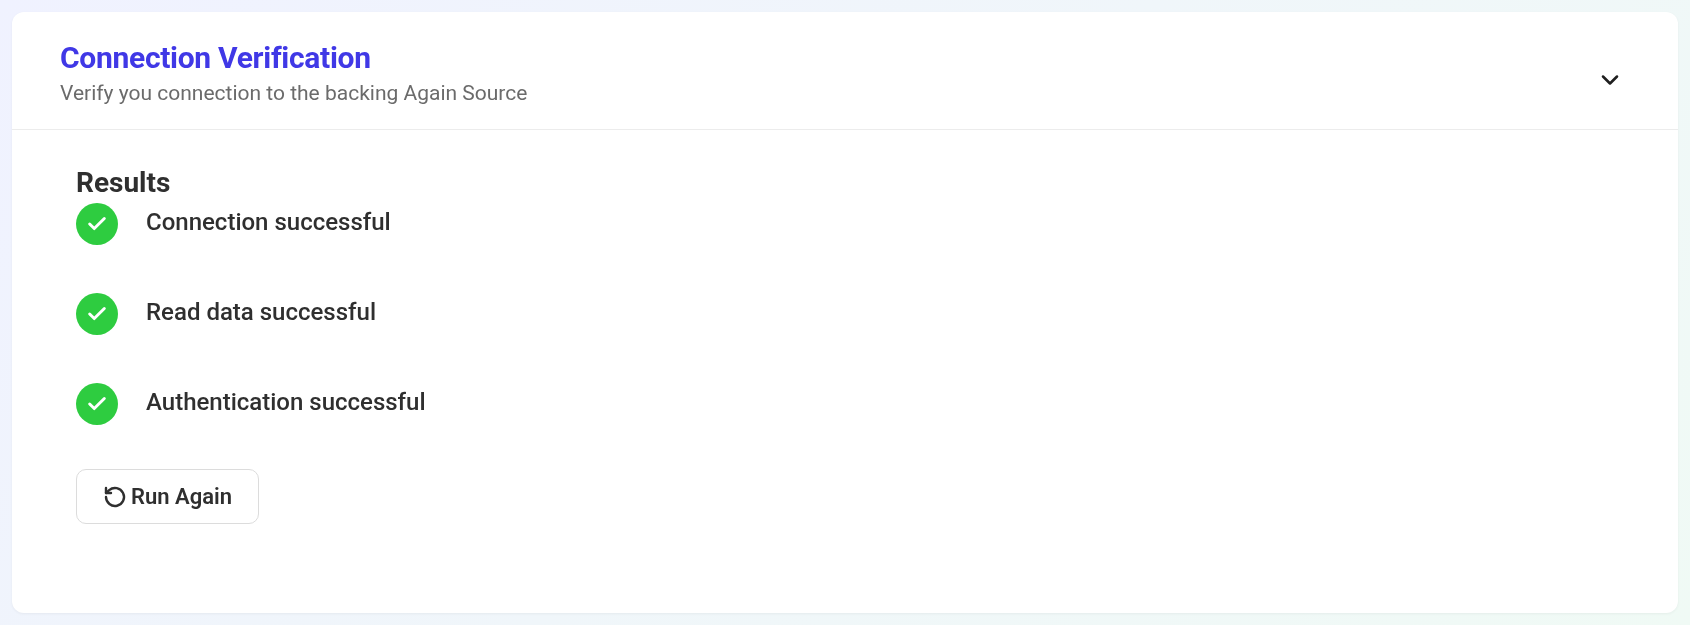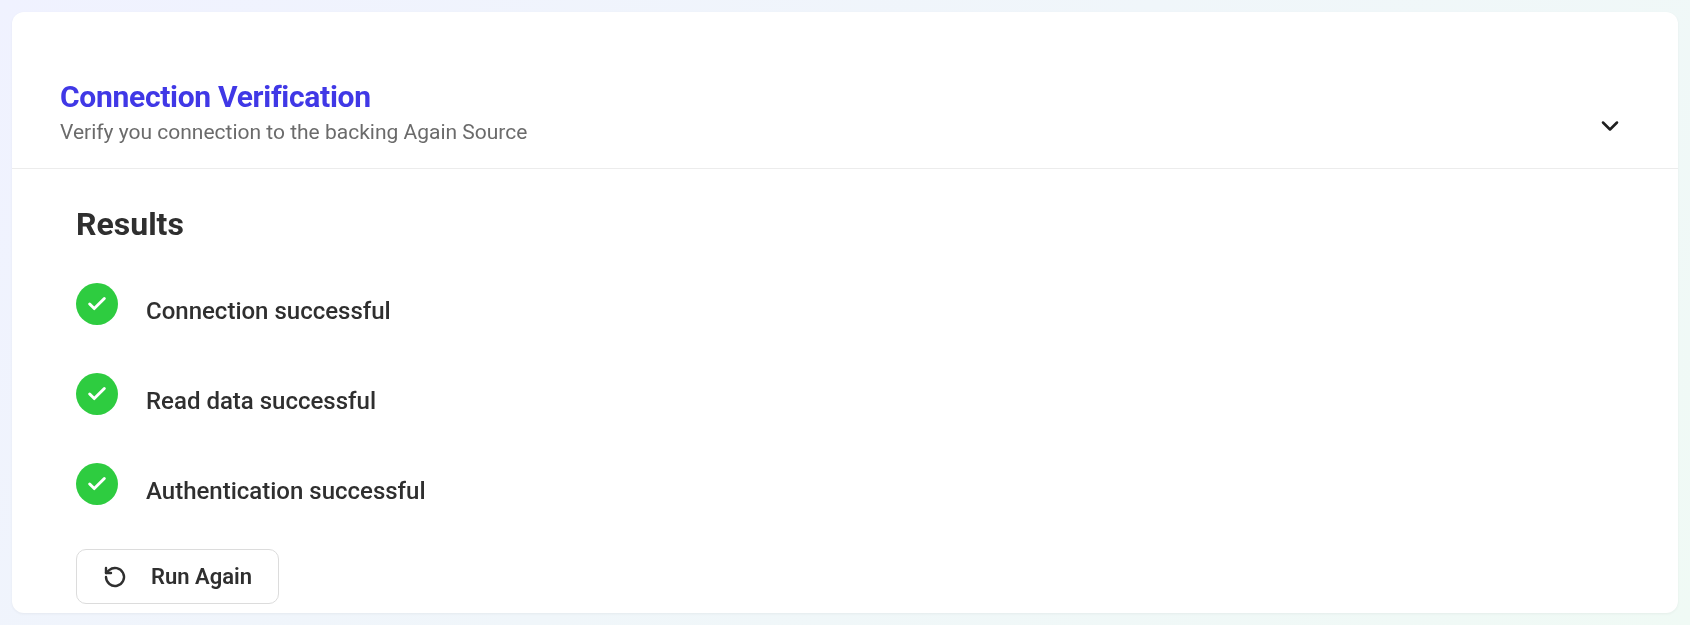--- a/index.html
+++ b/index.html
@@ -19,24 +19,23 @@
       border-radius: 12px;
       box-shadow: 0 1px 3px rgba(0,0,0,0.05);
       width: 100%;
       height: 100%;
       display: flex;
       flex-direction: column;
     }
     .card-header {
       display: flex;
       justify-content: space-between;
-      align-items: flex-end;
+      align-items: center;
       padding: 28px 48px 24px 48px;
       border-bottom: 1px solid #ececec;
-      margin-top: 39px;
     }
     .header-left {
       display: flex;
       flex-direction: column;
       gap: 6px;
     }
     .card-title {
       font-size: 30px;
       font-weight: 700;
       color: #4038e6;
@@ -50,34 +49,33 @@
     .chevron {
       margin-top: 18px;
       margin-right: 6px;
       color: #1f1f1f;
       cursor: pointer;
     }
     .card-body {
       padding: 36px 64px 32px 64px;
     }
     .results-title {
-      font-size: 32px;
+      font-size: 28px;
       font-weight: 700;
       color: #2f2f2f;
-      margin-bottom: 36px;
     }
     .result-list {
       display: flex;
       flex-direction: column;
       gap: 44px;
       margin-bottom: 44px;
     }
     .result-item {
       display: flex;
-      align-items: flex-end;
+      align-items: center;
       gap: 28px;
     }
     .check-circle {
       width: 42px;
       height: 42px;
       border-radius: 50%;
       background: #2ecc40;
       display: flex;
       align-items: center;
       justify-content: center;
@@ -88,21 +86,21 @@
       stroke: #ffffff;
     }
     .result-text {
       font-size: 24px;
       font-weight: 500;
       color: #2f2f2f;
     }
     .run-again-btn {
       display: inline-flex;
       align-items: center;
-      gap: 24px;
+      gap: 4px;
       background: #ffffff;
       border: 1.5px solid #dcdcdc;
       border-radius: 10px;
       padding: 14px 26px;
       font-size: 22px;
       font-weight: 600;
       color: #2f2f2f;
       cursor: pointer;
       font-family: inherit;
     }

